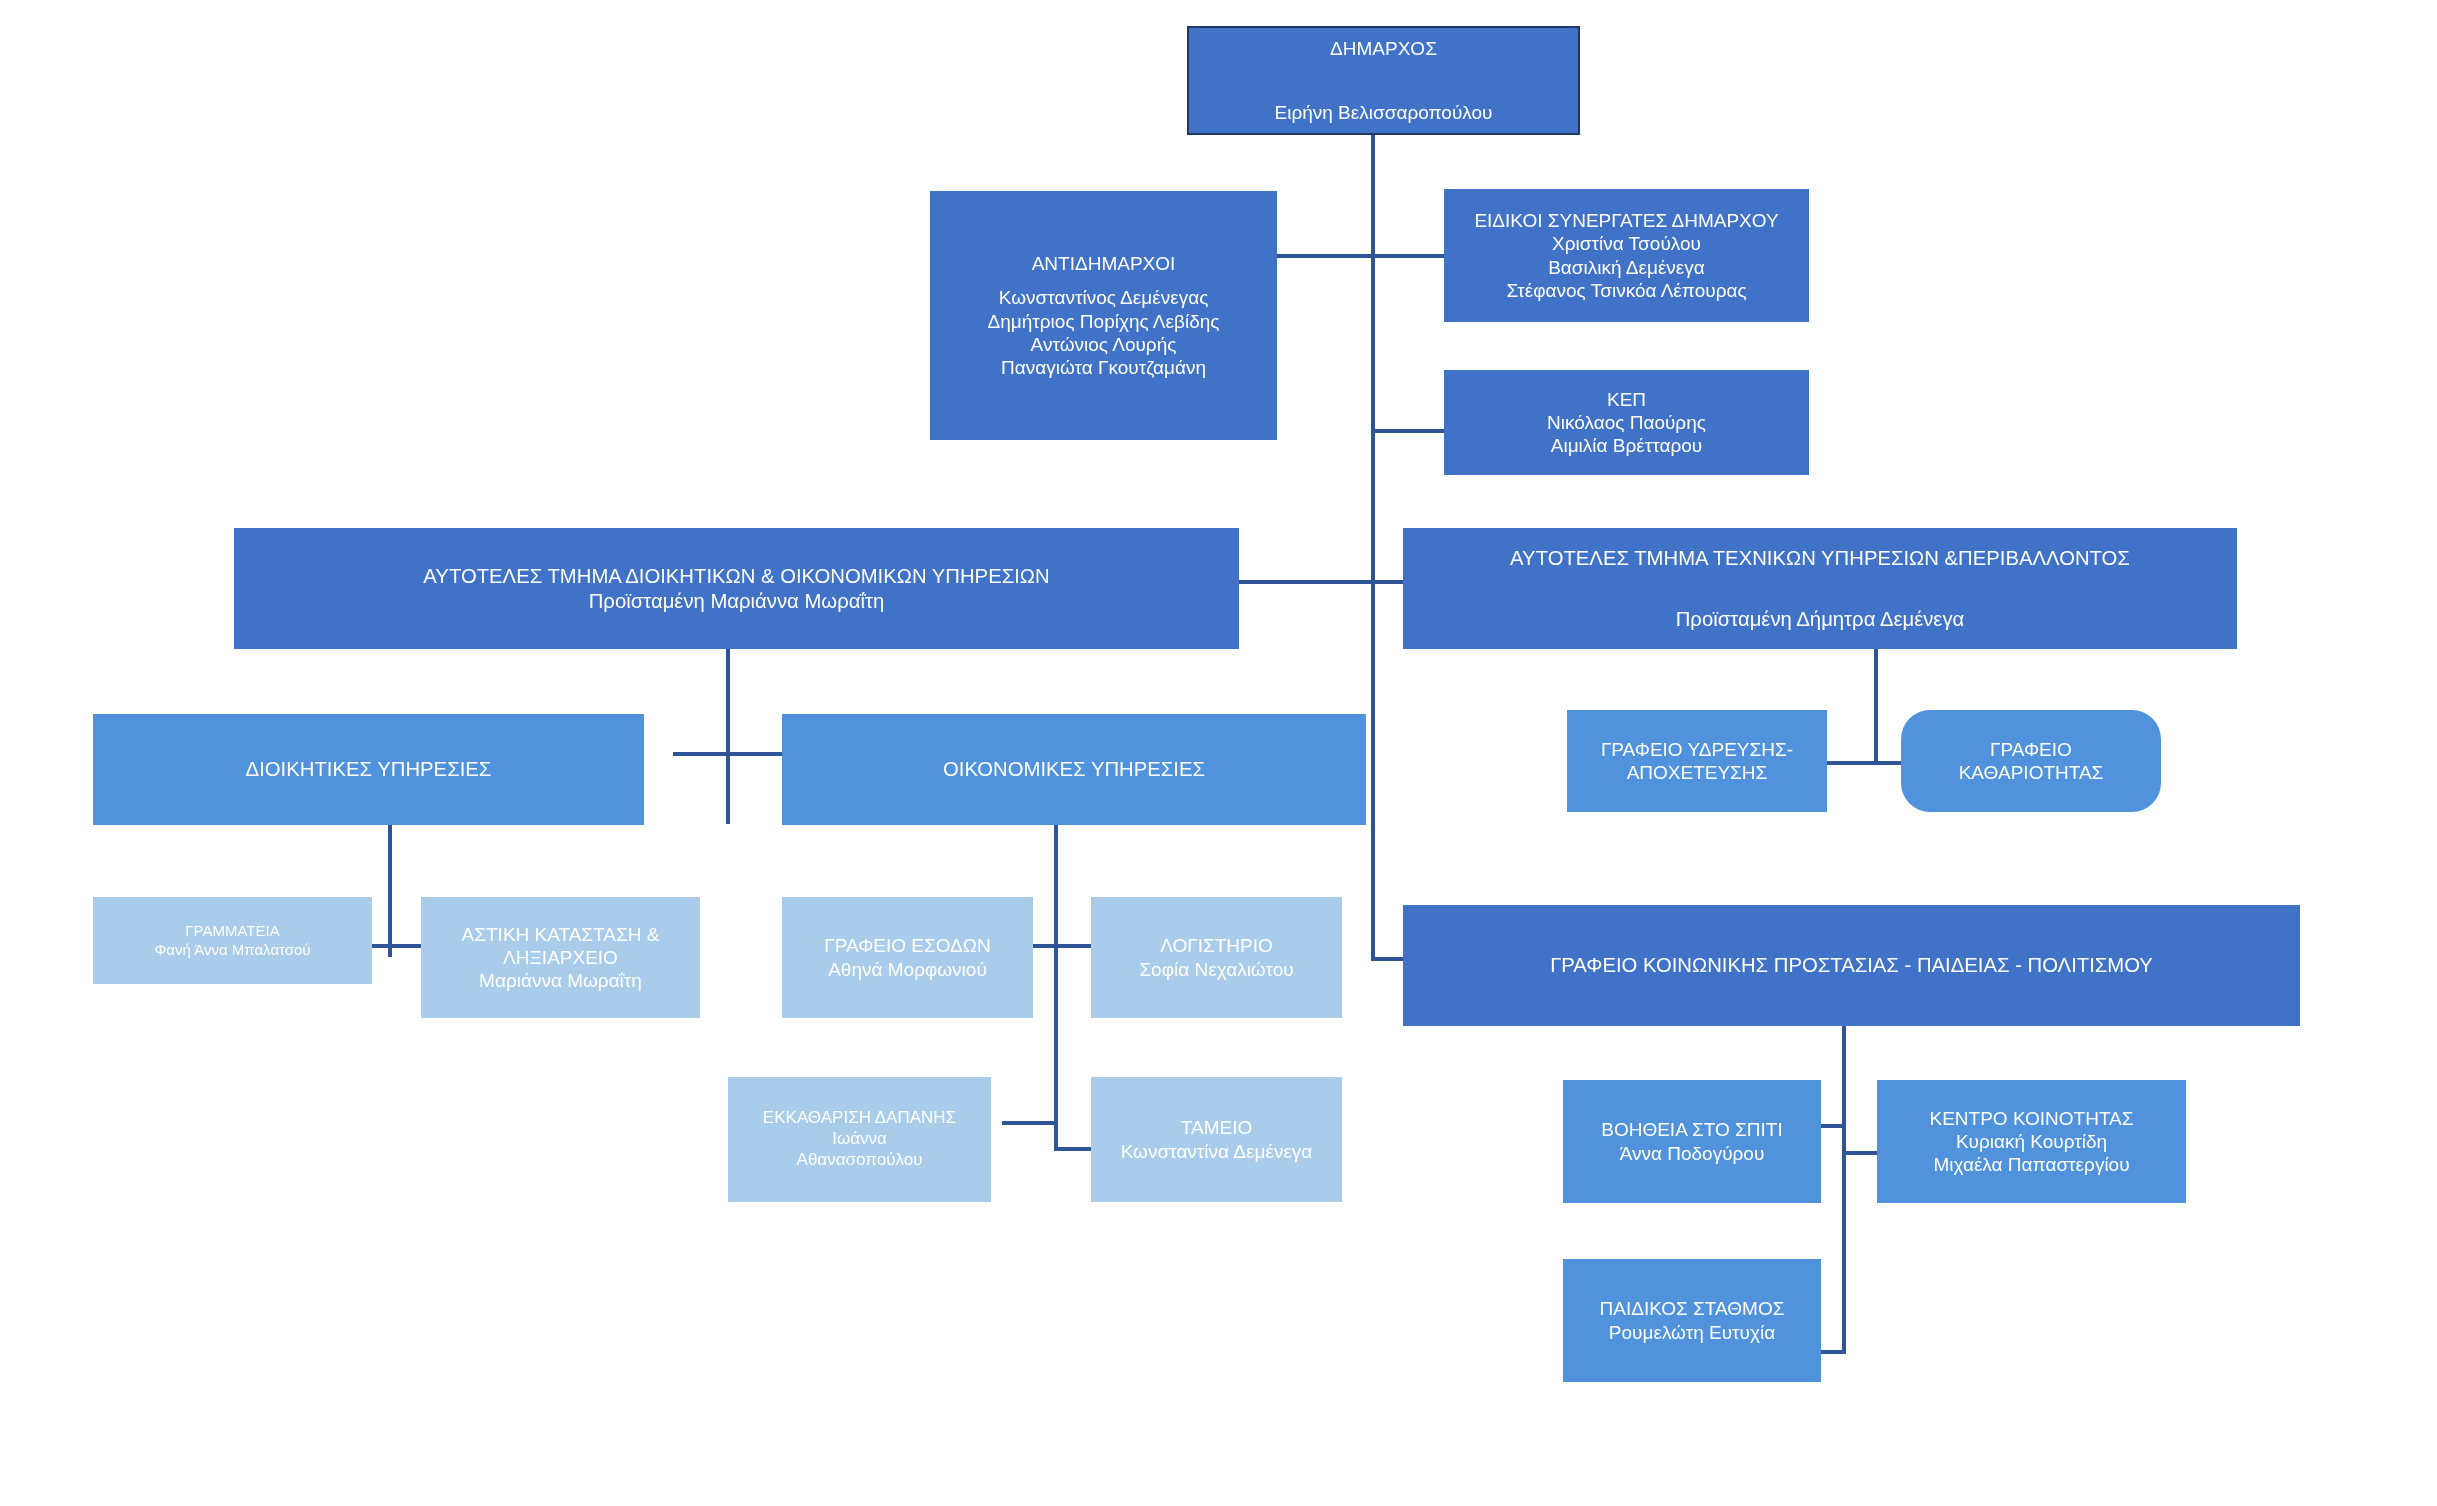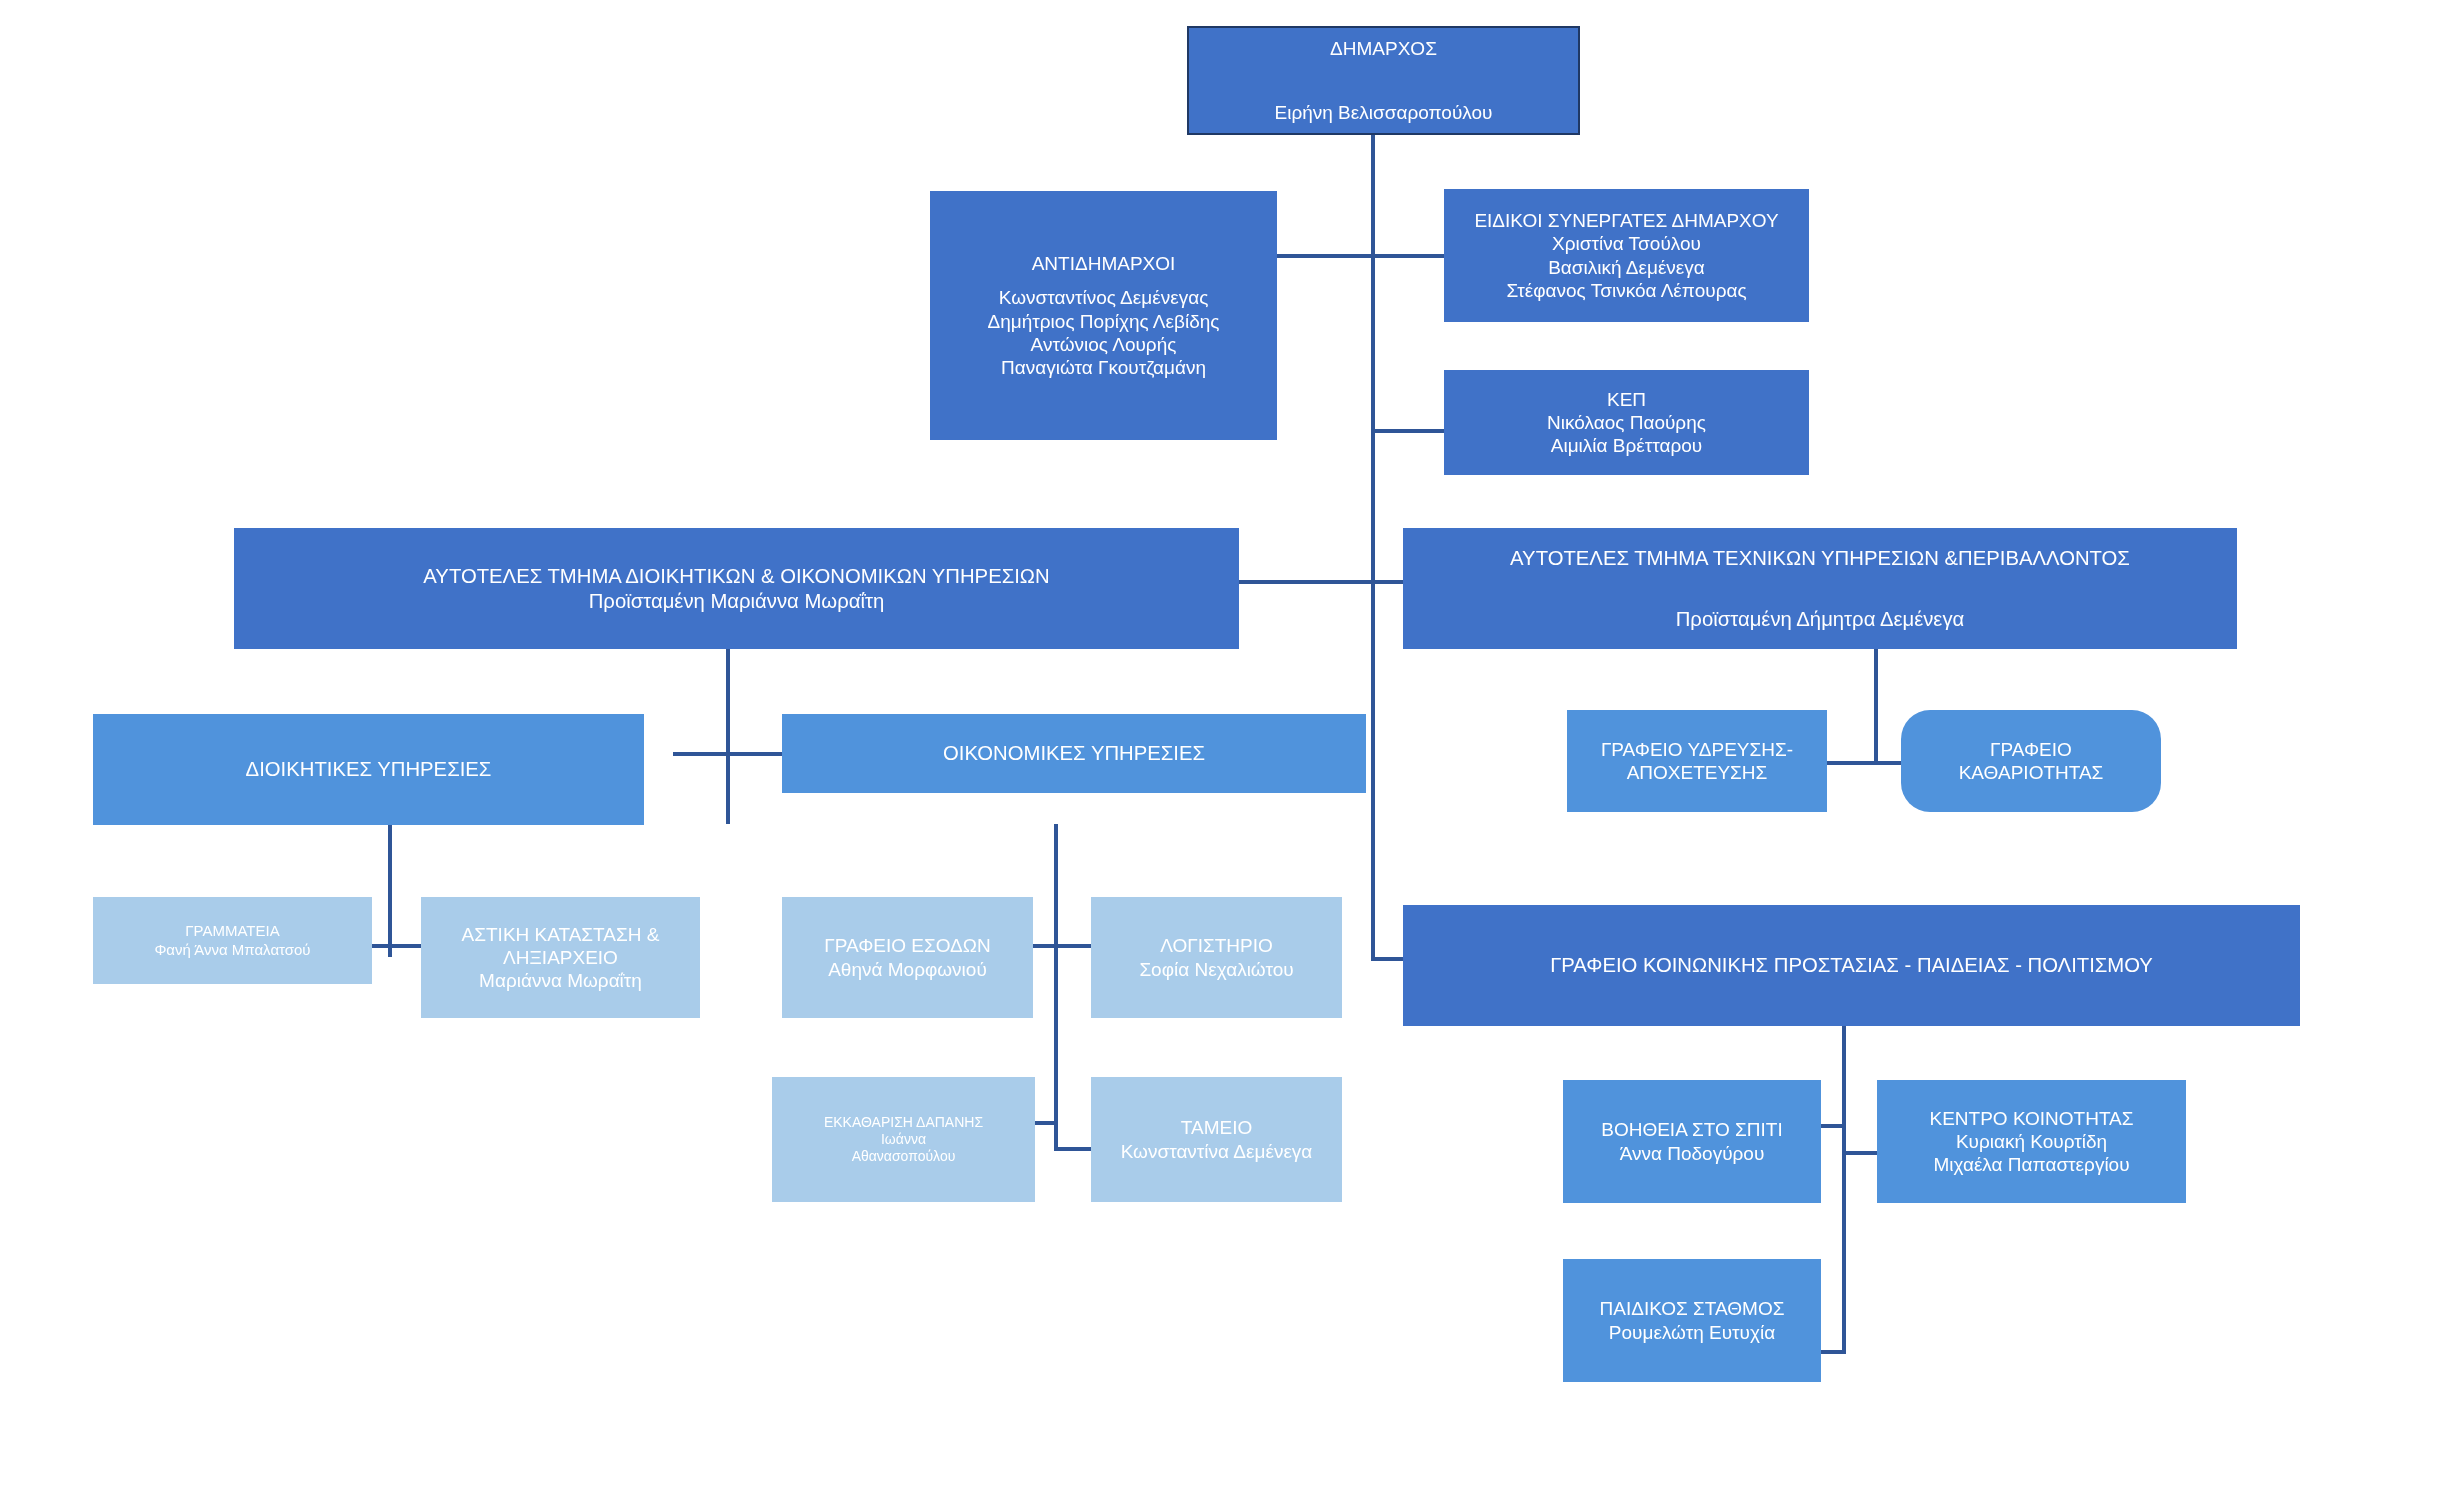--- a/index.html
+++ b/index.html
@@ -129,21 +129,21 @@
 
   <div class="node c-dark" style="left:1403px; top:528px; width:834px; height:121px; font-size:20.3px;gap:36px;">
     <span class="title">ΑΥΤΟΤΕΛΕΣ ΤΜΗΜΑ ΤΕΧΝΙΚΩΝ ΥΠΗΡΕΣΙΩΝ &amp;ΠΕΡΙΒΑΛΛΟΝΤΟΣ</span>
     <span class="sub">Προϊσταμένη Δήμητρα Δεμένεγα</span>
   </div>
 
   <div class="node c-mid" style="left:93px; top:714px; width:551px; height:111px; font-size:20.3px;">
     <span class="title">ΔΙΟΙΚΗΤΙΚΕΣ ΥΠΗΡΕΣΙΕΣ</span>
   </div>
 
-  <div class="node c-mid" style="left:782px; top:714px; width:584px; height:79px; font-size:20.3px;">
+  <div class="node c-mid" style="left:782px; top:714px; width:584px; height:111px; font-size:20.3px;">
     <span class="title">ΟΙΚΟΝΟΜΙΚΕΣ ΥΠΗΡΕΣΙΕΣ</span>
   </div>
 
   <div class="node c-mid" style="left:1567px; top:710px; width:260px; height:102px; font-size:19px;">
     <span class="title">ΓΡΑΦΕΙΟ ΥΔΡΕΥΣΗΣ-
 ΑΠΟΧΕΤΕΥΣΗΣ</span>
   </div>
 
   <div class="node c-mid" style="left:1901px; top:710px; width:260px; height:102px; font-size:19px;border-radius:29px;">
     <span class="title">ΓΡΑΦΕΙΟ
@@ -164,21 +164,21 @@
   <div class="node c-light" style="left:782px; top:897px; width:251px; height:121px; font-size:19px;">
     <span class="title">ΓΡΑΦΕΙΟ ΕΣΟΔΩΝ</span>
     <span class="sub">Αθηνά Μορφωνιού</span>
   </div>
 
   <div class="node c-light" style="left:1091px; top:897px; width:251px; height:121px; font-size:19px;">
     <span class="title">ΛΟΓΙΣΤΗΡΙΟ</span>
     <span class="sub">Σοφία Νεχαλιώτου</span>
   </div>
 
-  <div class="node c-light" style="left:772px; top:1077px; width:263px; height:125px; font-size:14px;">
+  <div class="node c-light" style="left:728px; top:1077px; width:263px; height:125px; font-size:17px;">
     <span class="title">ΕΚΚΑΘΑΡΙΣΗ ΔΑΠΑΝΗΣ</span>
     <span class="sub">Ιωάννα
 Αθανασοπούλου</span>
   </div>
 
   <div class="node c-light" style="left:1091px; top:1077px; width:251px; height:125px; font-size:19px;">
     <span class="title">ΤΑΜΕΙΟ</span>
     <span class="sub">Κωνσταντίνα Δεμένεγα</span>
   </div>
 

